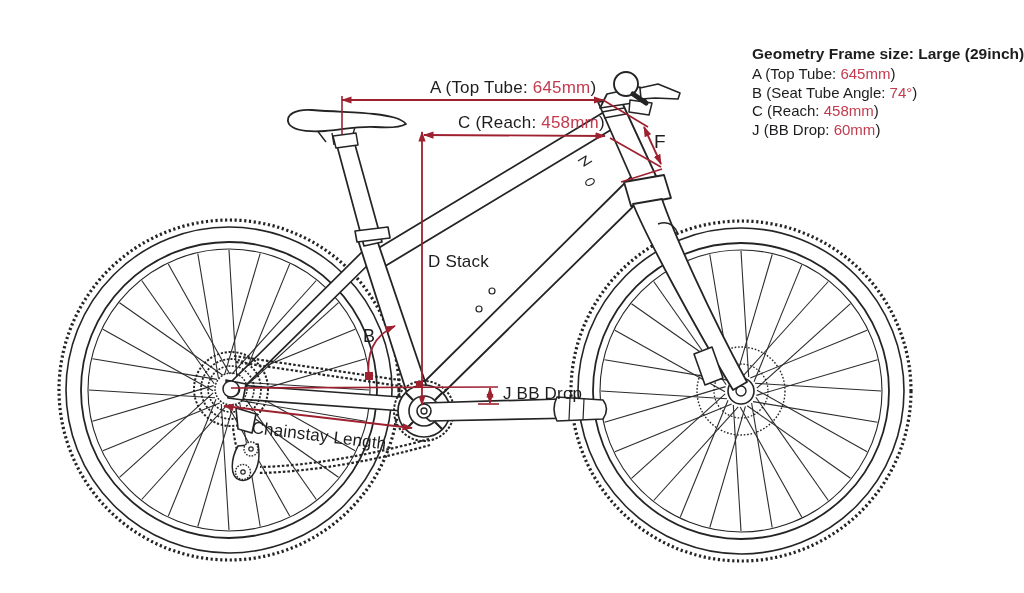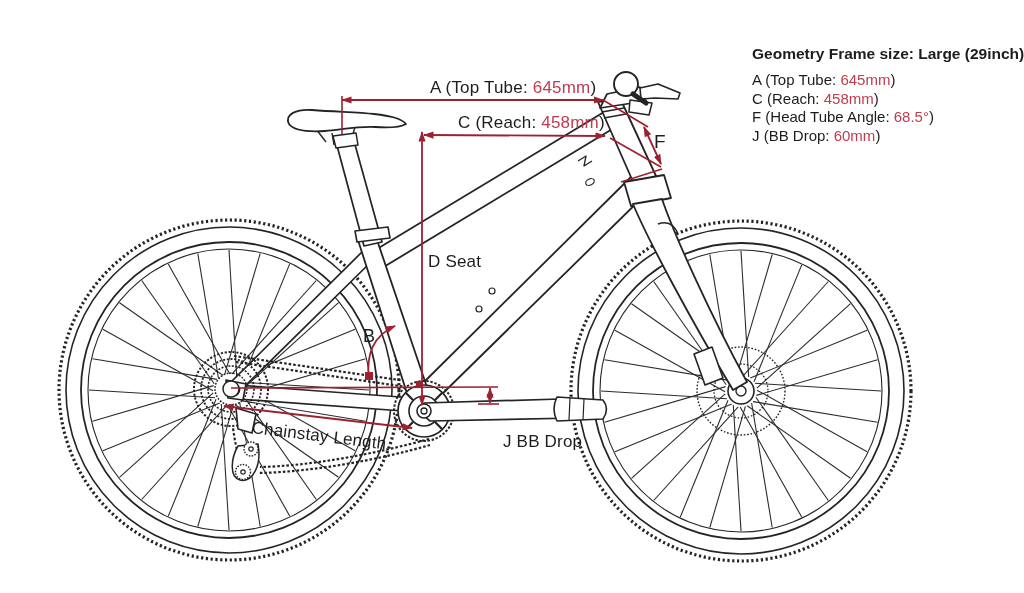--- a/index.html
+++ b/index.html
@@ -13,21 +13,21 @@
     white-space:nowrap;letter-spacing:0.2px;
   }
   .dim-label .val{color:#c23b4e;}
   #label-b{font-size:18px;}
   #label-f{font-size:19px;}
   #label-chainstay{transform:rotate(7deg);transform-origin:0 0;}
   #legend{
     position:absolute;left:752px;top:44px;width:268px;color:#1d1d1f;
   }
   #legend .legend-title{
-    font-weight:700;font-size:15.5px;line-height:19px;margin-bottom:8px;
+    font-weight:700;font-size:15.5px;line-height:19px;margin-bottom:2px;
     white-space:nowrap;
   }
   #legend .legend-row{
     font-size:15px;line-height:18.6px;white-space:nowrap;
   }
   #legend .legend-row .val{color:#c23b4e;}
 </style>
 </head>
 <body>
 
@@ -226,39 +226,39 @@
   </svg>
 
   <div class="dim-label" id="label-a" style="left:430px;top:78px;">
     <span>A (Top Tube: </span><span class="val">645mm</span><span>)</span>
   </div>
 
   <div class="dim-label" id="label-c" style="left:458px;top:113px;">
     <span>C (Reach: </span><span class="val">458mm</span><span>)</span>
   </div>
 
-  <div class="dim-label" id="label-d" style="left:428px;top:252px;">D Seat</div>
+  <div class="dim-label" id="label-d" style="left:428px;top:252px;">D Stack</div>
 
   <div class="dim-label" id="label-b" style="left:363px;top:326px;">B</div>
 
   <div class="dim-label" id="label-f" style="left:654px;top:131px;">F</div>
 
-  <div class="dim-label" id="label-j" style="left:503px;top:384px;margin-top:48px;">J BB Drop</div>
+  <div class="dim-label" id="label-j" style="left:503px;top:384px;">J BB Drop</div>
 
   <div class="dim-label" id="label-chainstay" style="left:253px;top:418px;">Chainstay Length</div>
 
   <div id="legend">
     <div class="legend-title">Geometry Frame size: Large (29inch)</div>
 
     <div class="legend-row">
       <span>A (Top Tube: </span><span class="val">645mm</span><span>)</span>
     </div>
     <div class="legend-row">
+      <span>B (Seat Tube Angle: </span><span class="val">74°</span><span>)</span>
+    </div>
+    <div class="legend-row">
       <span>C (Reach: </span><span class="val">458mm</span><span>)</span>
-    </div>
-    <div class="legend-row">
-      <span>F (Head Tube Angle: </span><span class="val">68.5°</span><span>)</span>
     </div>
     <div class="legend-row">
       <span>J (BB Drop: </span><span class="val">60mm</span><span>)</span>
     </div>
   </div>
 </div>
 
 </body></html>

